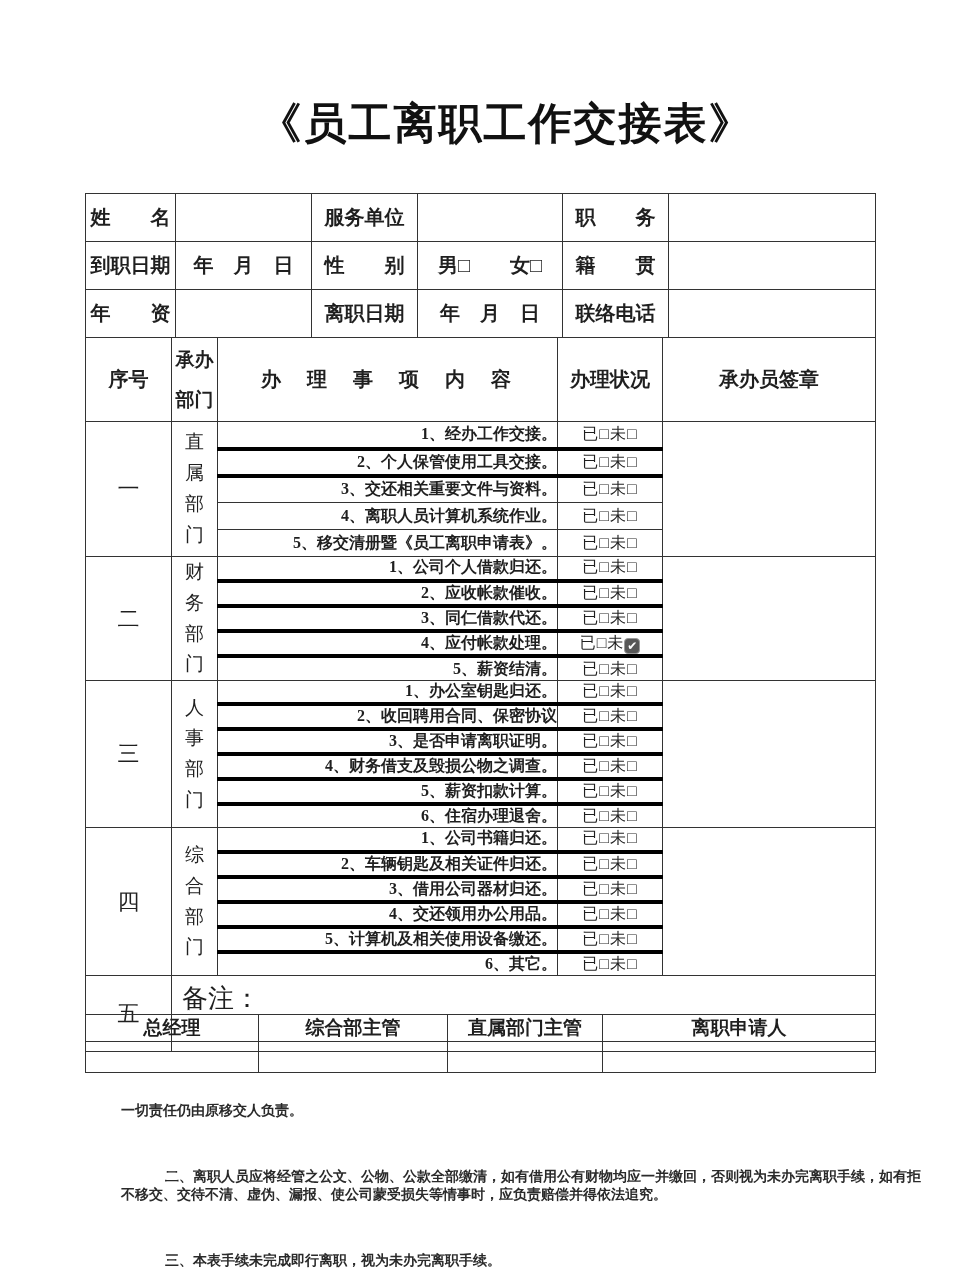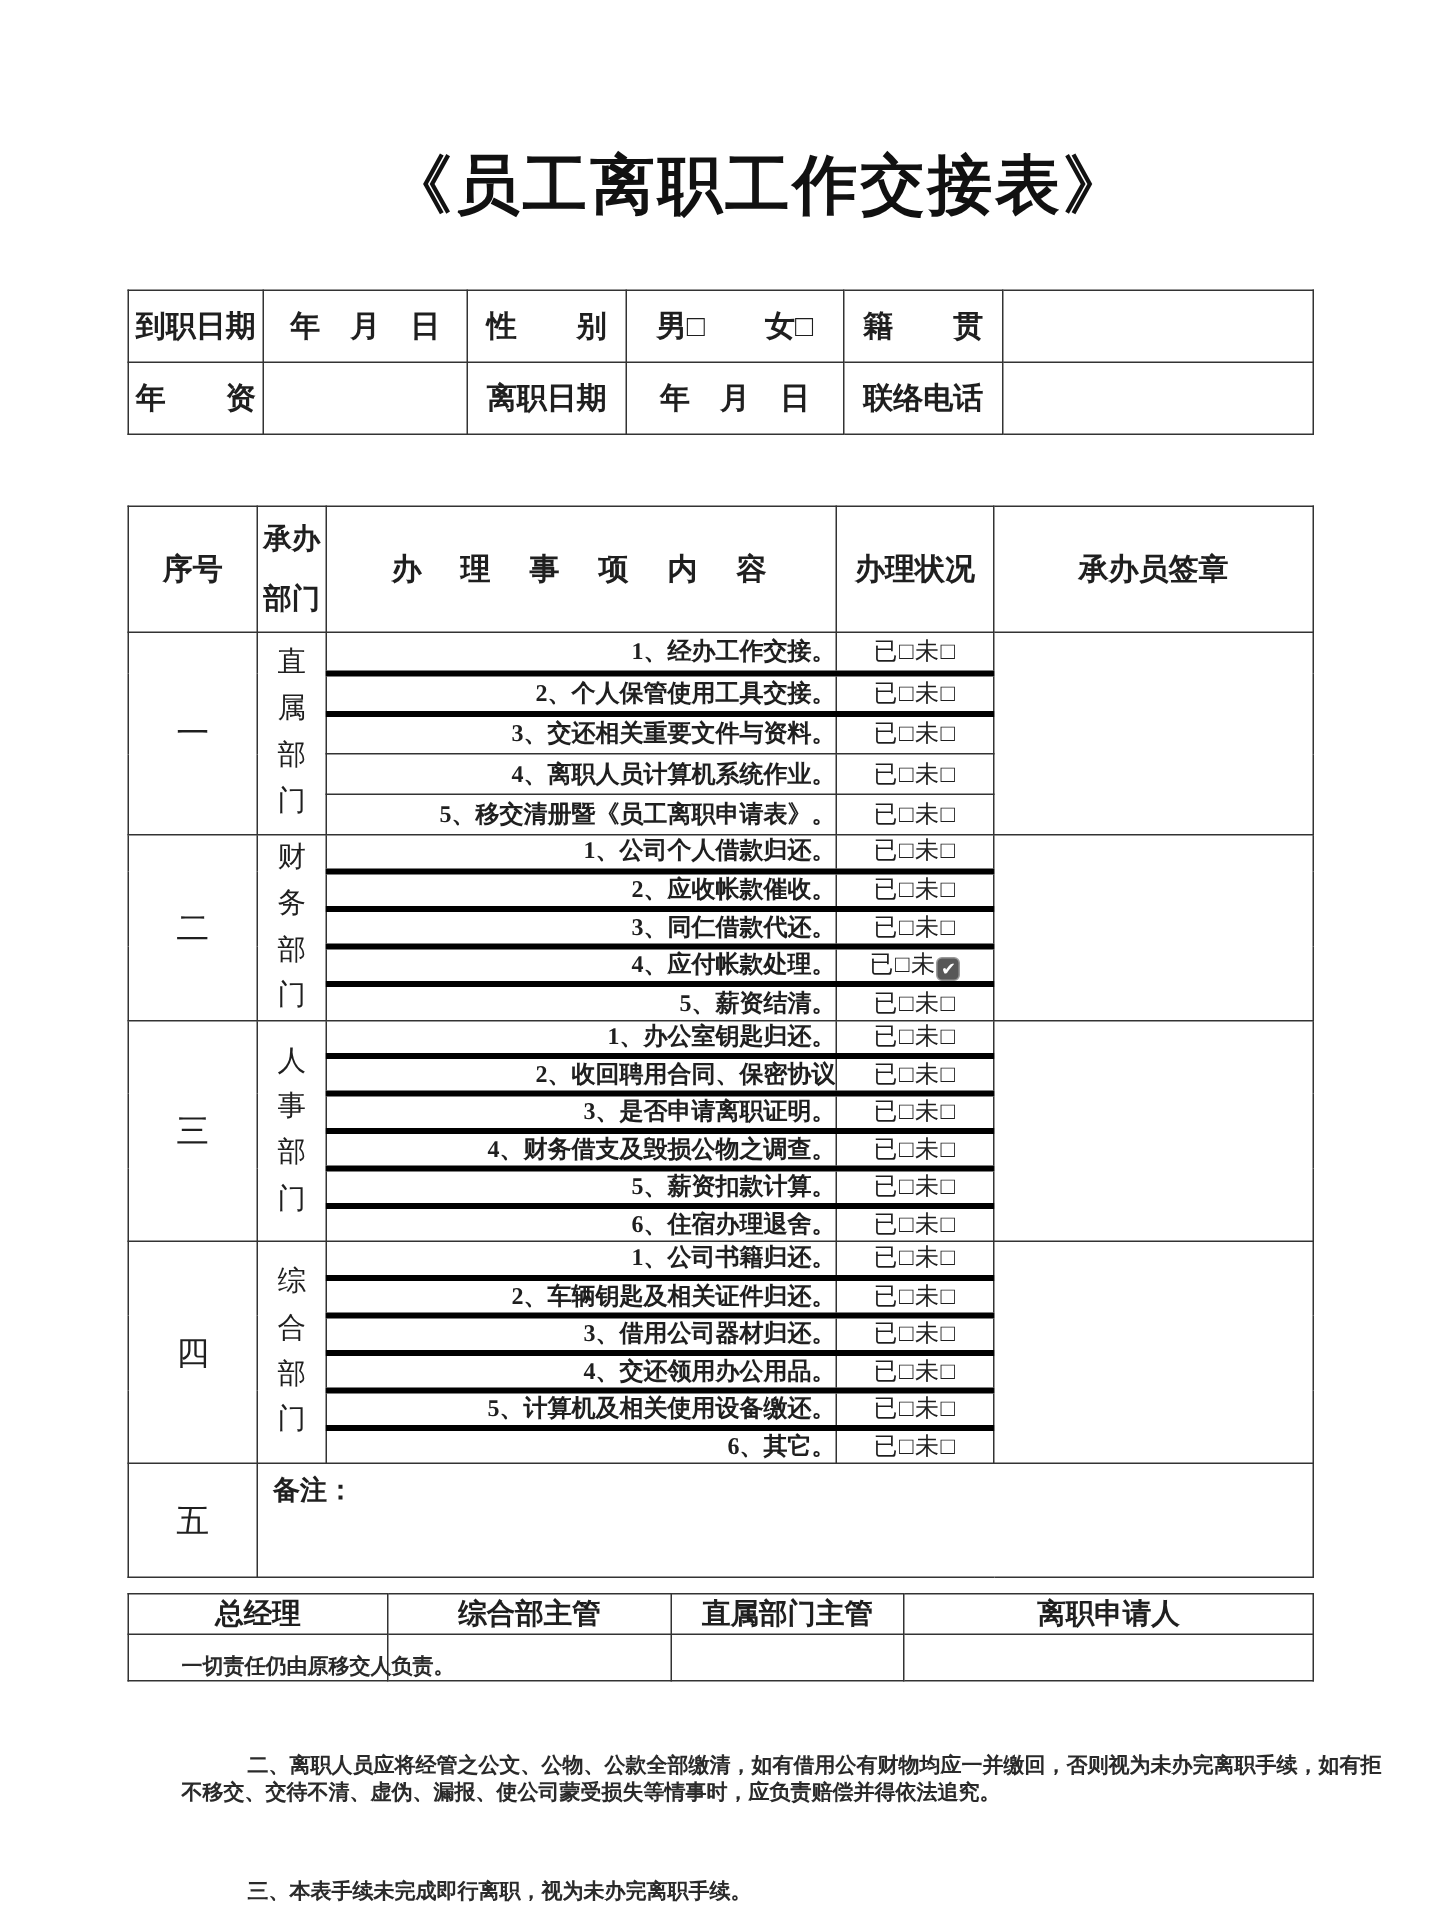--- a/index.html
+++ b/index.html
@@ -30,30 +30,30 @@
   tr.s1 { height:27px; } tr.s2 { height:24px; } tr.s3 { height:23px; } tr.s4 { height:24px; }
   td.idx { font-size:22px; font-weight:normal; }
   td.dept { font-weight:bold; }
   .vert { display:inline-block; width:1.18em; word-break:break-all; line-height:1.62; font-size:19px; font-weight:normal; text-align:center; }
   td.c-content { text-align:right; padding-left:7px; font-family:"Liberation Serif", serif; font-size:16px; font-weight:bold; }
   td.c-status  { font-family:"Liberation Serif", serif; font-size:16px; letter-spacing:1px; font-weight:normal; }
   tr.item td.c-content, tr.item td.c-status { border-top:4px solid #000000; }
   tr.nosep td.c-content, tr.nosep td.c-status { border-top:none; }
   tr.sec-start td { border-top:1.5px solid #333; }
   tr.remarks { height:76px; }
-  td.remarks-cell { vertical-align:top; text-align:left; padding:5px 10px; font-size:18px; font-weight:bold; }
+  td.remarks-cell { vertical-align:top; text-align:left; padding:5px 10px; font-size:26px; font-weight:normal; }
   .cbx {
     display:inline-block; width:16px; height:16px; background:#575757;
     border:1.5px solid #9a9a9a; border-radius:4px; color:#ffffff;
     font-size:12px; line-height:14px; text-align:center; vertical-align:-2px;
     font-family:"DejaVu Sans", sans-serif; letter-spacing:0;
   }
 
   
-  .sign-table { position:absolute; top:1062px; left:85px; width:790px; }
+  .sign-table { position:absolute; top:1014px; left:85px; width:790px; }
   .sign-table tr.labels { height:27px; }
   .sign-table tr.blank { height:31px; }
   .sign-table td { font-size:19px; font-weight:bold; }
 
   
   .notes { position:absolute; top:1101px; left:121px; width:830px; font-size:14px; line-height:18px; font-weight:bold; color:#2a2a2a; }
   .notes .line { white-space:nowrap; }
   .notes .indent { padding-left:44px;margin-top:48px; }
 </style>
 </head>
@@ -66,20 +66,28 @@
   <table class="info-table">
     <colgroup>
         <col style="width:90px">
         <col style="width:136px">
         <col style="width:106px">
         <col style="width:145px">
         <col style="width:106px">
         <col style="width:207px">
       </colgroup>
     <tbody>
+        <tr>
+      <td>姓　　名</td>
+      <td class="val"></td>
+      <td>服务单位</td>
+      <td class="val"></td>
+      <td>职　　务</td>
+      <td class="val"></td>
+    </tr>
     <tr>
       <td>到职日期</td>
       <td class="val">年　月　日</td>
       <td>性　　别</td>
       <td class="val">男□　　女□</td>
       <td>籍　　贯</td>
       <td class="val"></td>
     </tr>
     <tr>
       <td>年　　资</td>

